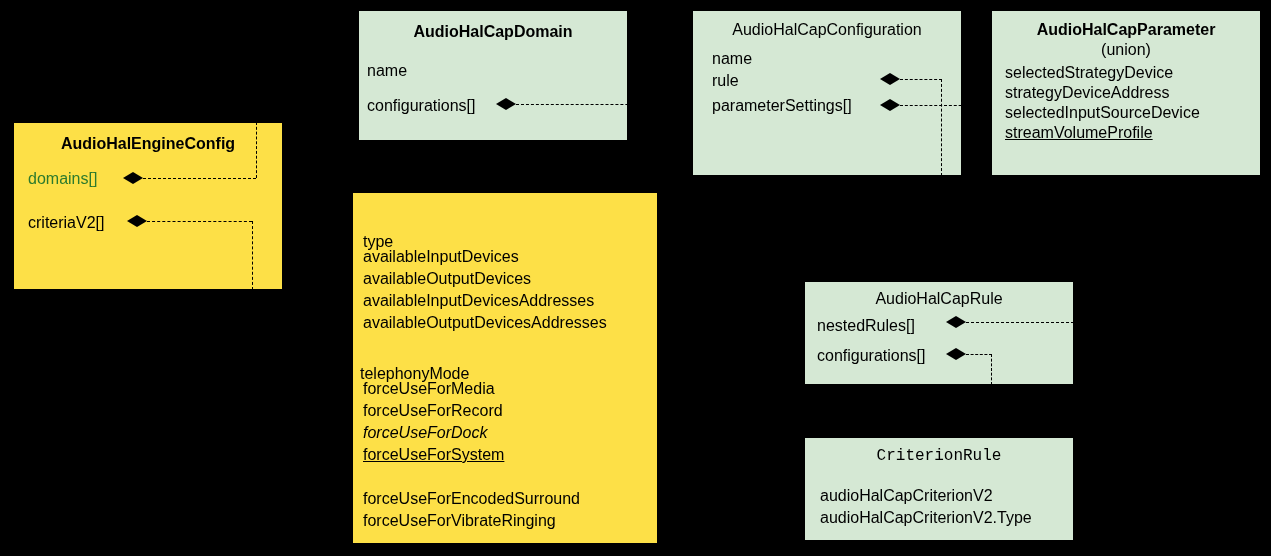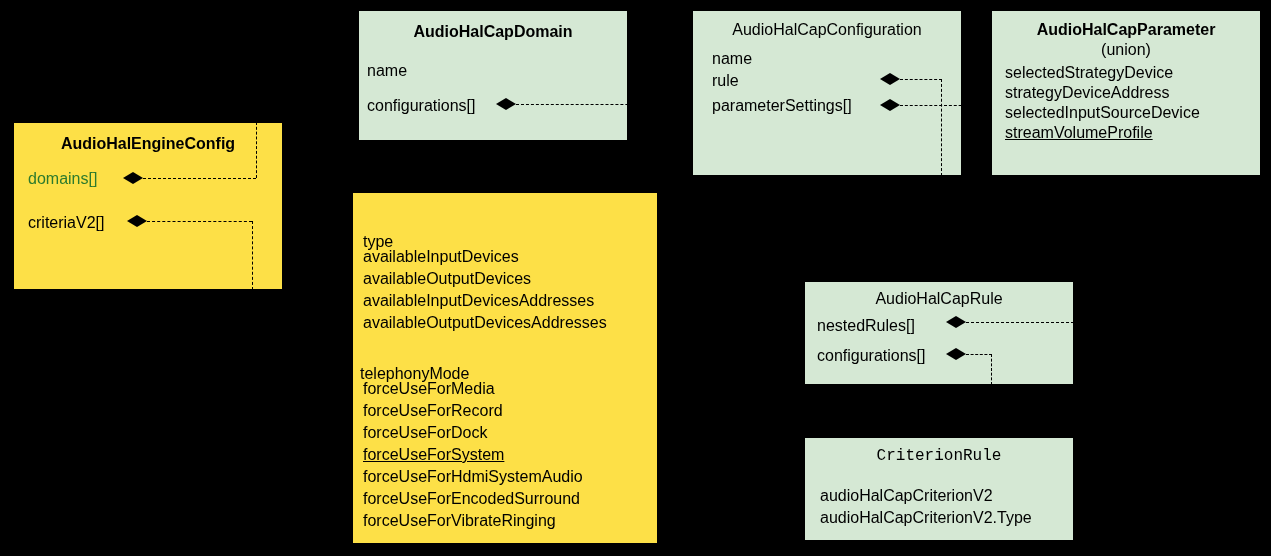--- a/index.html
+++ b/index.html
@@ -129,23 +129,22 @@
 
   <div class="uml-box grey" style="left:352px; top:192px; width:306px; height:352px;">
     <div class="attr" style="position:absolute; left:10px; top:39px;">type</div>
     <div class="attr" style="position:absolute; left:10px; top:54px;">availableInputDevices</div>
     <div class="attr" style="position:absolute; left:10px; top:76px;">availableOutputDevices</div>
     <div class="attr" style="position:absolute; left:10px; top:98px;">availableInputDevicesAddresses</div>
     <div class="attr" style="position:absolute; left:10px; top:120px;">availableOutputDevicesAddresses</div>
     <div class="attr" style="position:absolute; left:7px; top:142px;margin-top:29px;">telephonyMode</div>
     <div class="attr" style="position:absolute; left:10px; top:186px;">forceUseForMedia</div>
     <div class="attr" style="position:absolute; left:10px; top:208px;">forceUseForRecord</div>
-    <div class="attr" style="position:absolute; left:10px; top:230px;">forceUseForDock</div>
+    <div class="attr" style="position:absolute; left:10px; top:230px;font-style:italic;">forceUseForDock</div>
     <div class="attr" style="position:absolute; left:10px; top:252px;text-decoration:underline;">forceUseForSystem</div>
-    <div class="attr" style="position:absolute; left:10px; top:274px;">forceUseForHdmiSystemAudio</div>
     <div class="attr" style="position:absolute; left:10px; top:296px;">forceUseForEncodedSurround</div>
     <div class="attr" style="position:absolute; left:10px; top:318px;">forceUseForVibrateRinging</div>
   </div>
 
   <div class="uml-box green" style="left:804px; top:281px; width:270px; height:104px;">
     <div class="box-title plain" style="position:absolute; left:0; top:7px; width:100%;">AudioHalCapRule</div>
     <div class="attr" style="position:absolute; left:12px; top:34px;">nestedRules[]</div>
     <div class="attr" style="position:absolute; left:12px; top:64px;">configurations[]</div>
   </div>
   <div class="diamond" style="left:946px; top:316px;"></div>

